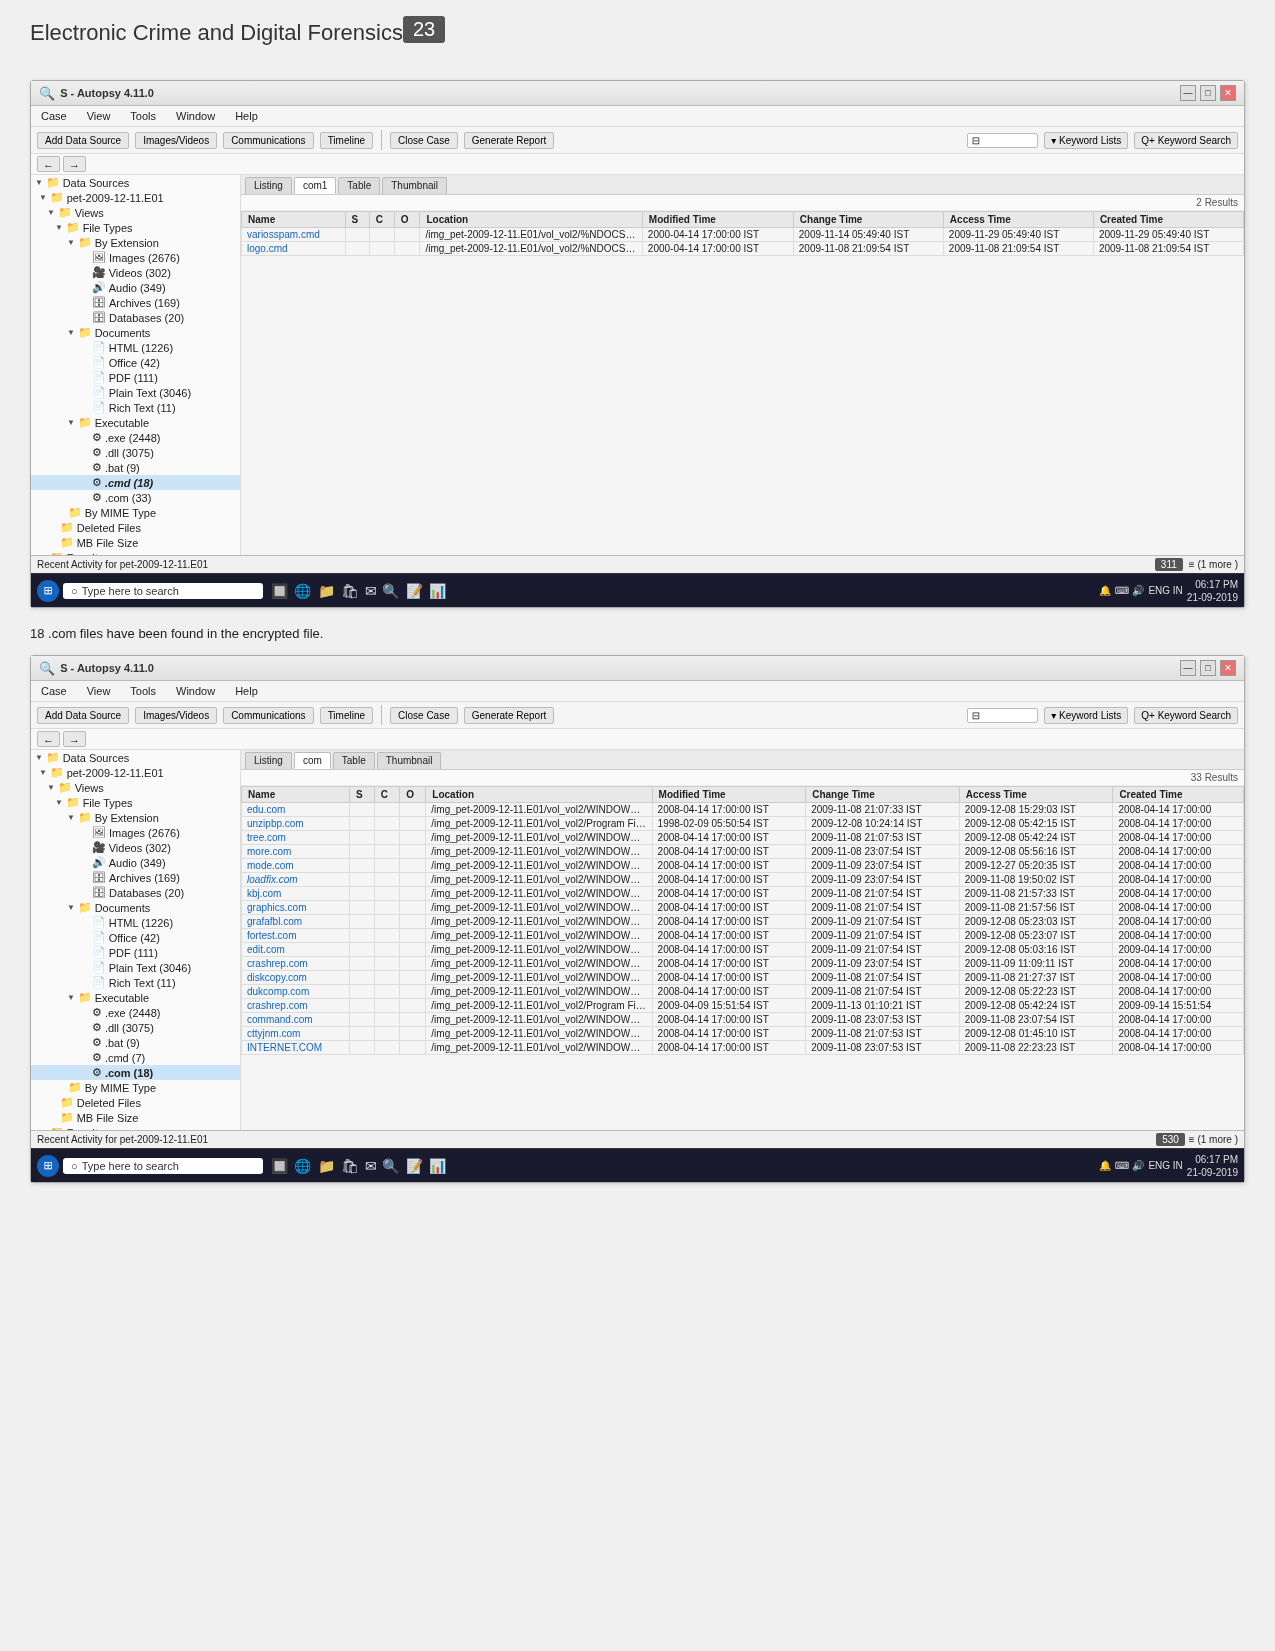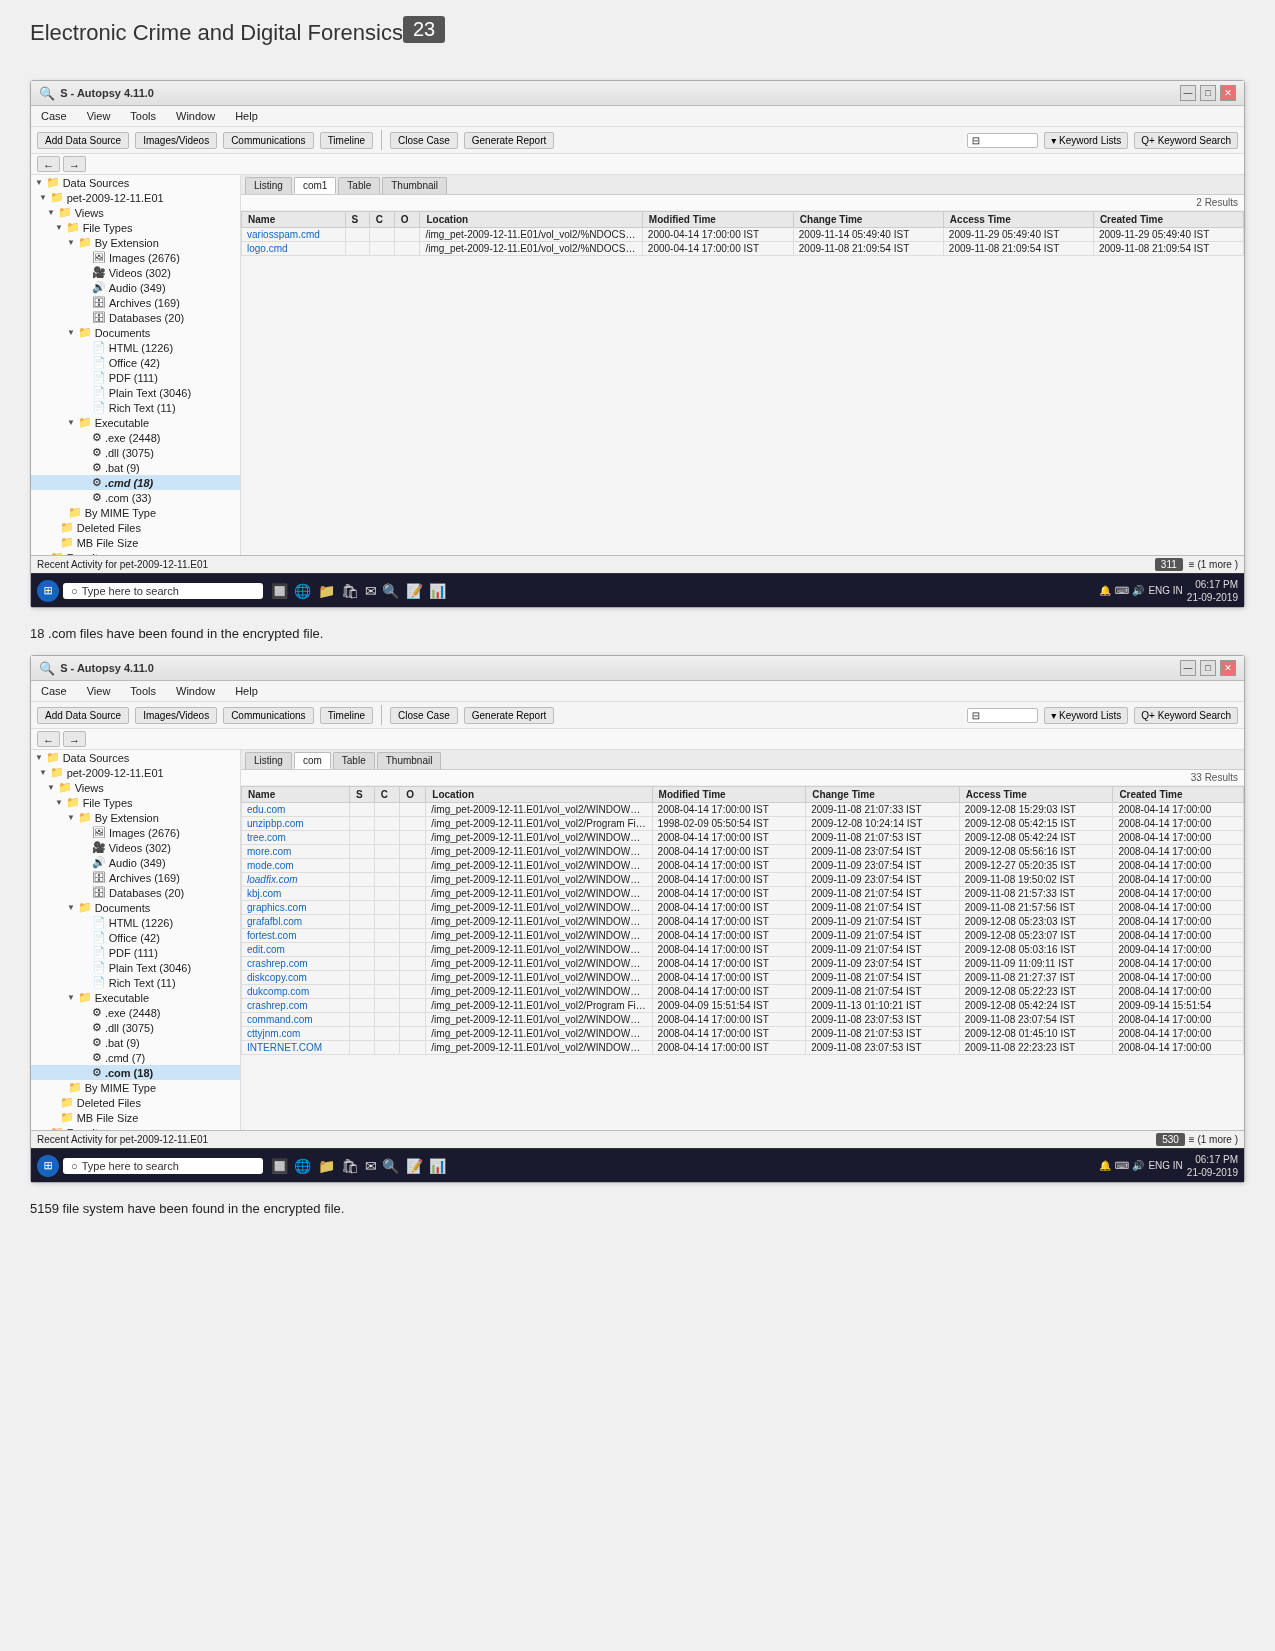--- a/index.html
+++ b/index.html
@@ -780,14 +780,13 @@
       <div class="taskbar-systray">
         <span>🔔 ⌨ 🔊</span>
         <span>ENG IN</span>
         <div class="taskbar-clock">
           <div>06:17 PM<br>21-09-2019</div>
         </div>
       </div>
     </div>
   </div>
 
-  <div class="caption-text">5159 file system have been found in the encrypted file.</div>
 </div>
 
 </body></html>

